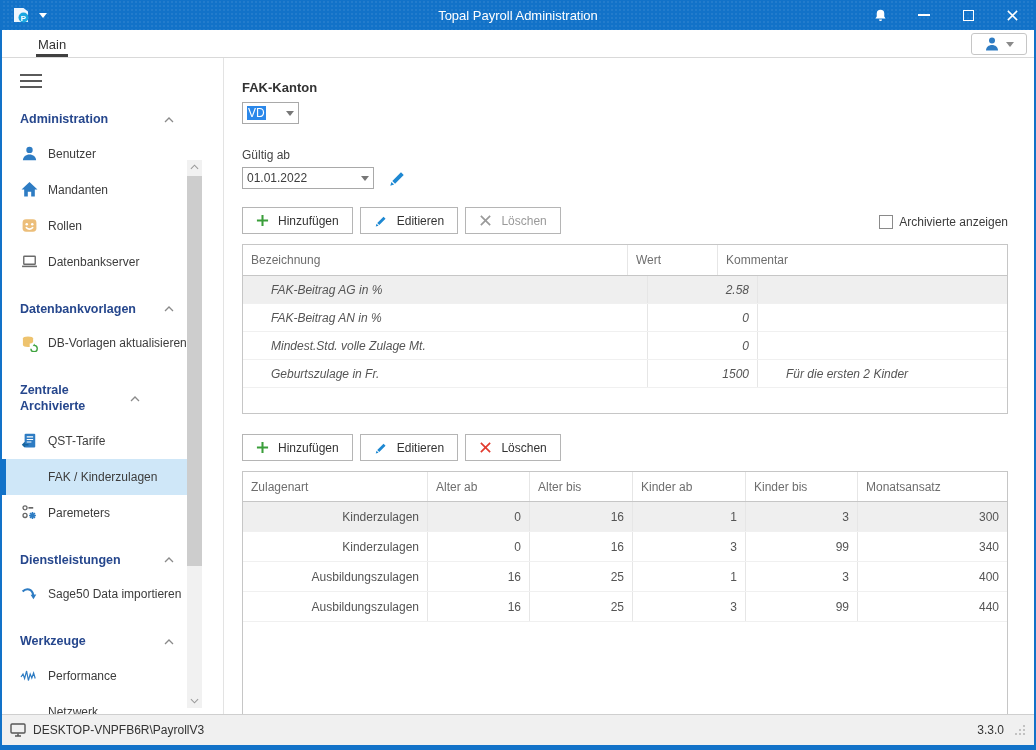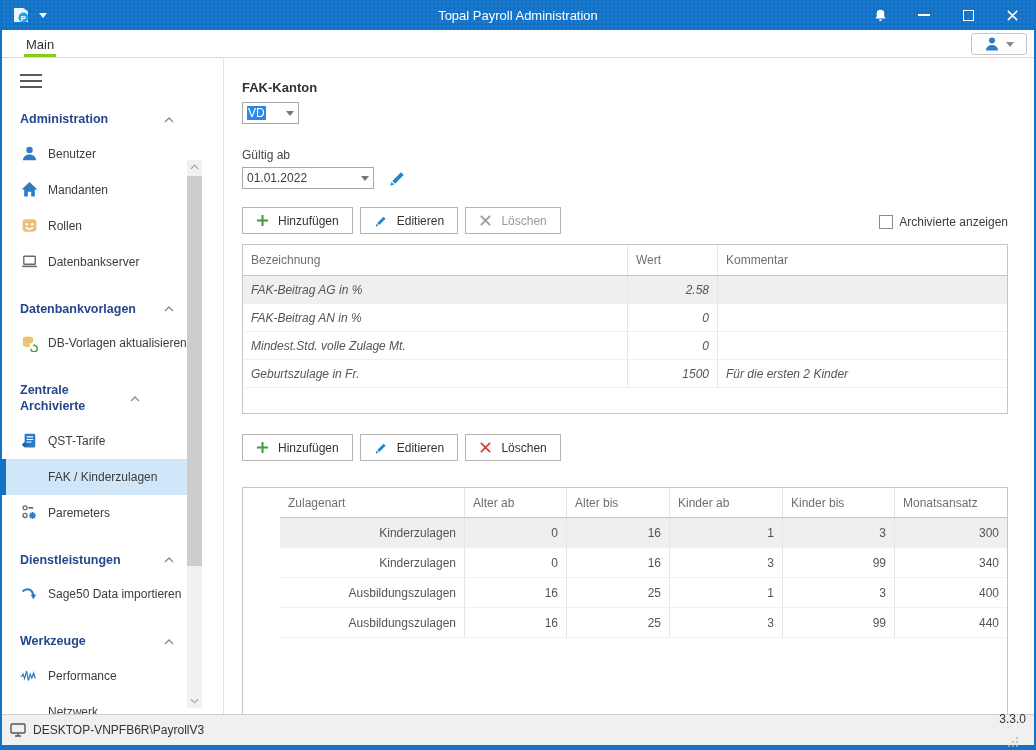--- a/index.html
+++ b/index.html
@@ -18,21 +18,21 @@
   .caret-down { width:0; height:0; border-left:4px solid transparent; border-right:4px solid transparent;
     border-top:5px solid #fff; margin-left:8px; }
   .tb-title { position:absolute; left:0; right:0; text-align:center; font-size:13px; }
   .tb-controls { margin-left:auto; display:flex; align-items:center; height:100%; }
   .tb-btn { width:44px; height:100%; display:flex; align-items:center; justify-content:center; cursor:default; }
   .min-glyph { width:12px; height:2px; background:#fff; }
   .max-glyph { width:11px; height:11px; border:1.5px solid #fff; }
 
   
   .tabbar { height:28px; background:#fff; border-bottom:1px solid #d9d9d9; display:flex; align-items:flex-end; position:relative; flex:0 0 auto; }
-  .tab-main { margin-left:22px; font-size:13px; color:#333; padding:4px 2px 2px; border-bottom:3px solid #84cc16; }
+  .tab-main { margin-left:34px; font-size:13px; color:#333; padding:4px 2px 2px; border-bottom:3px solid #404040; }
   .user-btn { position:absolute; right:7px; top:3px; width:56px; height:22px; border:1px solid #c6c6c6; border-radius:3px;
     background:#fff; display:flex; align-items:center; justify-content:center; gap:6px; }
   .chev-down-sm { width:0; height:0; border-left:4px solid transparent; border-right:4px solid transparent; border-top:5px solid #8a8a8a; }
 
   
   .content { flex:1; display:flex; overflow:hidden; background:#fff; }
 
   
   .sidebar { width:222px; flex:0 0 auto; border-right:1px solid #e3e3e3; position:relative;
     background:#fff; padding-top:14px; }
@@ -75,33 +75,33 @@
   .grid { border:1px solid #c6c6c6; margin-top:10px; font-size:12px; color:#555; overflow:hidden; background:#fff; }
   .g-row { display:flex; align-items:center; border-bottom:1px solid #f0f0f0; background:#fff; }
   .g-row.head { height:31px; color:#6e6e6e; border-bottom:1px solid #c6c6c6; }
   .g-row.sel { background:#efefef; }
   .cell { padding:0 8px; height:100%; display:flex; align-items:center; border-right:1px solid #e6e6e6; overflow:hidden; white-space:nowrap; }
   .cell:last-child { border-right:none; }
   .cell.num, .cell.r { justify-content:flex-end; }
   .grid1 { height:170px; }
   .grid1 .g-row { height:28px; }
   .grid1 .g-row.head { height:31px; }
-  .grid1 .cell.italic { font-style:italic; }
+  .grid1 .cell.italic { font-style:italic;margin-left:20px; }
   .c-bez { width:385px; } .c-wert { width:90px; } .c-kom { flex:1; }
-  .grid2 { height:245px; margin-top:26px;padding-left:37px; }
+  .grid2 { height:245px; margin-top:10px; }
   .grid2 .g-row { height:30px; }
   .t2c0 { width:185px; } .t2c1 { width:102px; } .t2c2 { width:103px; }
   .t2c3 { width:113px; } .t2c4 { width:112px; } .t2c5 { flex:1; }
   .mt-20 { margin-top:20px; }
 
   
   .statusbar { height:31px; flex:0 0 auto; background:#f0f0f0; border-top:1px solid #cfcfcf;
     display:flex; align-items:center; padding:0 8px; color:#333; }
   .status-left { display:flex; align-items:center; gap:7px; }
-  .status-right { margin-left:auto; display:flex; align-items:center; gap:10px;flex-direction:column; }
+  .status-right { margin-left:auto; display:flex; align-items:center; gap:10px; }
   .grip { display:flex; }
 </style>
 </head>
 <body>
 
 <div class="window">
 
   <div class="titlebar">
     <span class="app-logo">
       <svg viewBox="0 0 20 20" width="20" height="20">

